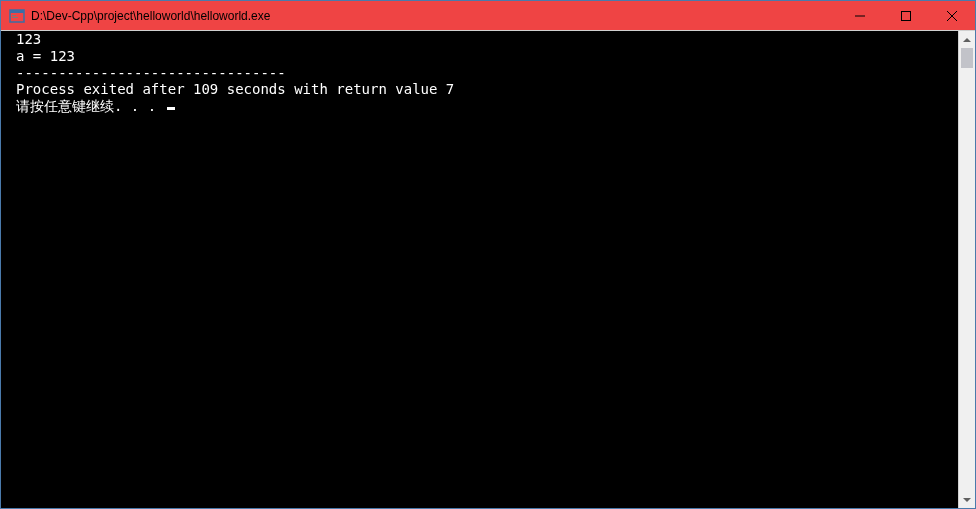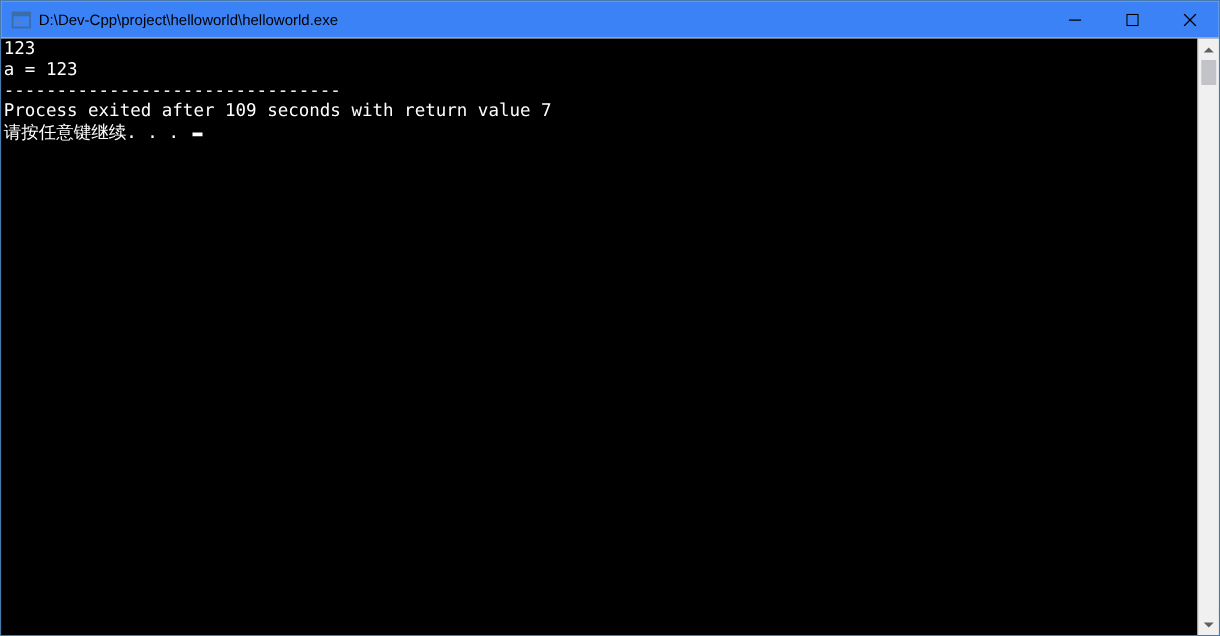--- a/index.html
+++ b/index.html
@@ -18,21 +18,21 @@
     .window {
       width: 976px;
       height: 509px;
       border: 1px solid #4a7aab;
       display: flex;
       flex-direction: column;
       background: #ffffff;
     }
     .titlebar {
       height: 30px;
-      background: #3b82f6;
+      background: #ef4444;
       display: flex;
       align-items: center;
       border-bottom: 1px solid #d0d0d0;
       flex-shrink: 0;
     }
     .titlebar-icon {
       width: 16px;
       height: 16px;
       margin-left: 8px;
       margin-right: 6px;
@@ -72,21 +72,21 @@
       background: #000000;
       min-height: 0;
     }
     .console {
       flex: 1;
       background: #000000;
       color: #ffffff;
       font-family: "NSimSun", "SimSun", "Consolas", monospace;
       font-size: 14px;
       line-height: 1.2;
-      padding: 0 2px;
+      padding: 0 15px;
       white-space: pre;
       overflow: hidden;
     }
     .cursor {
       display: inline-block;
       width: 8px;
       height: 3px;
       background: #ffffff;
       vertical-align: baseline;
       margin-left: 2px;

